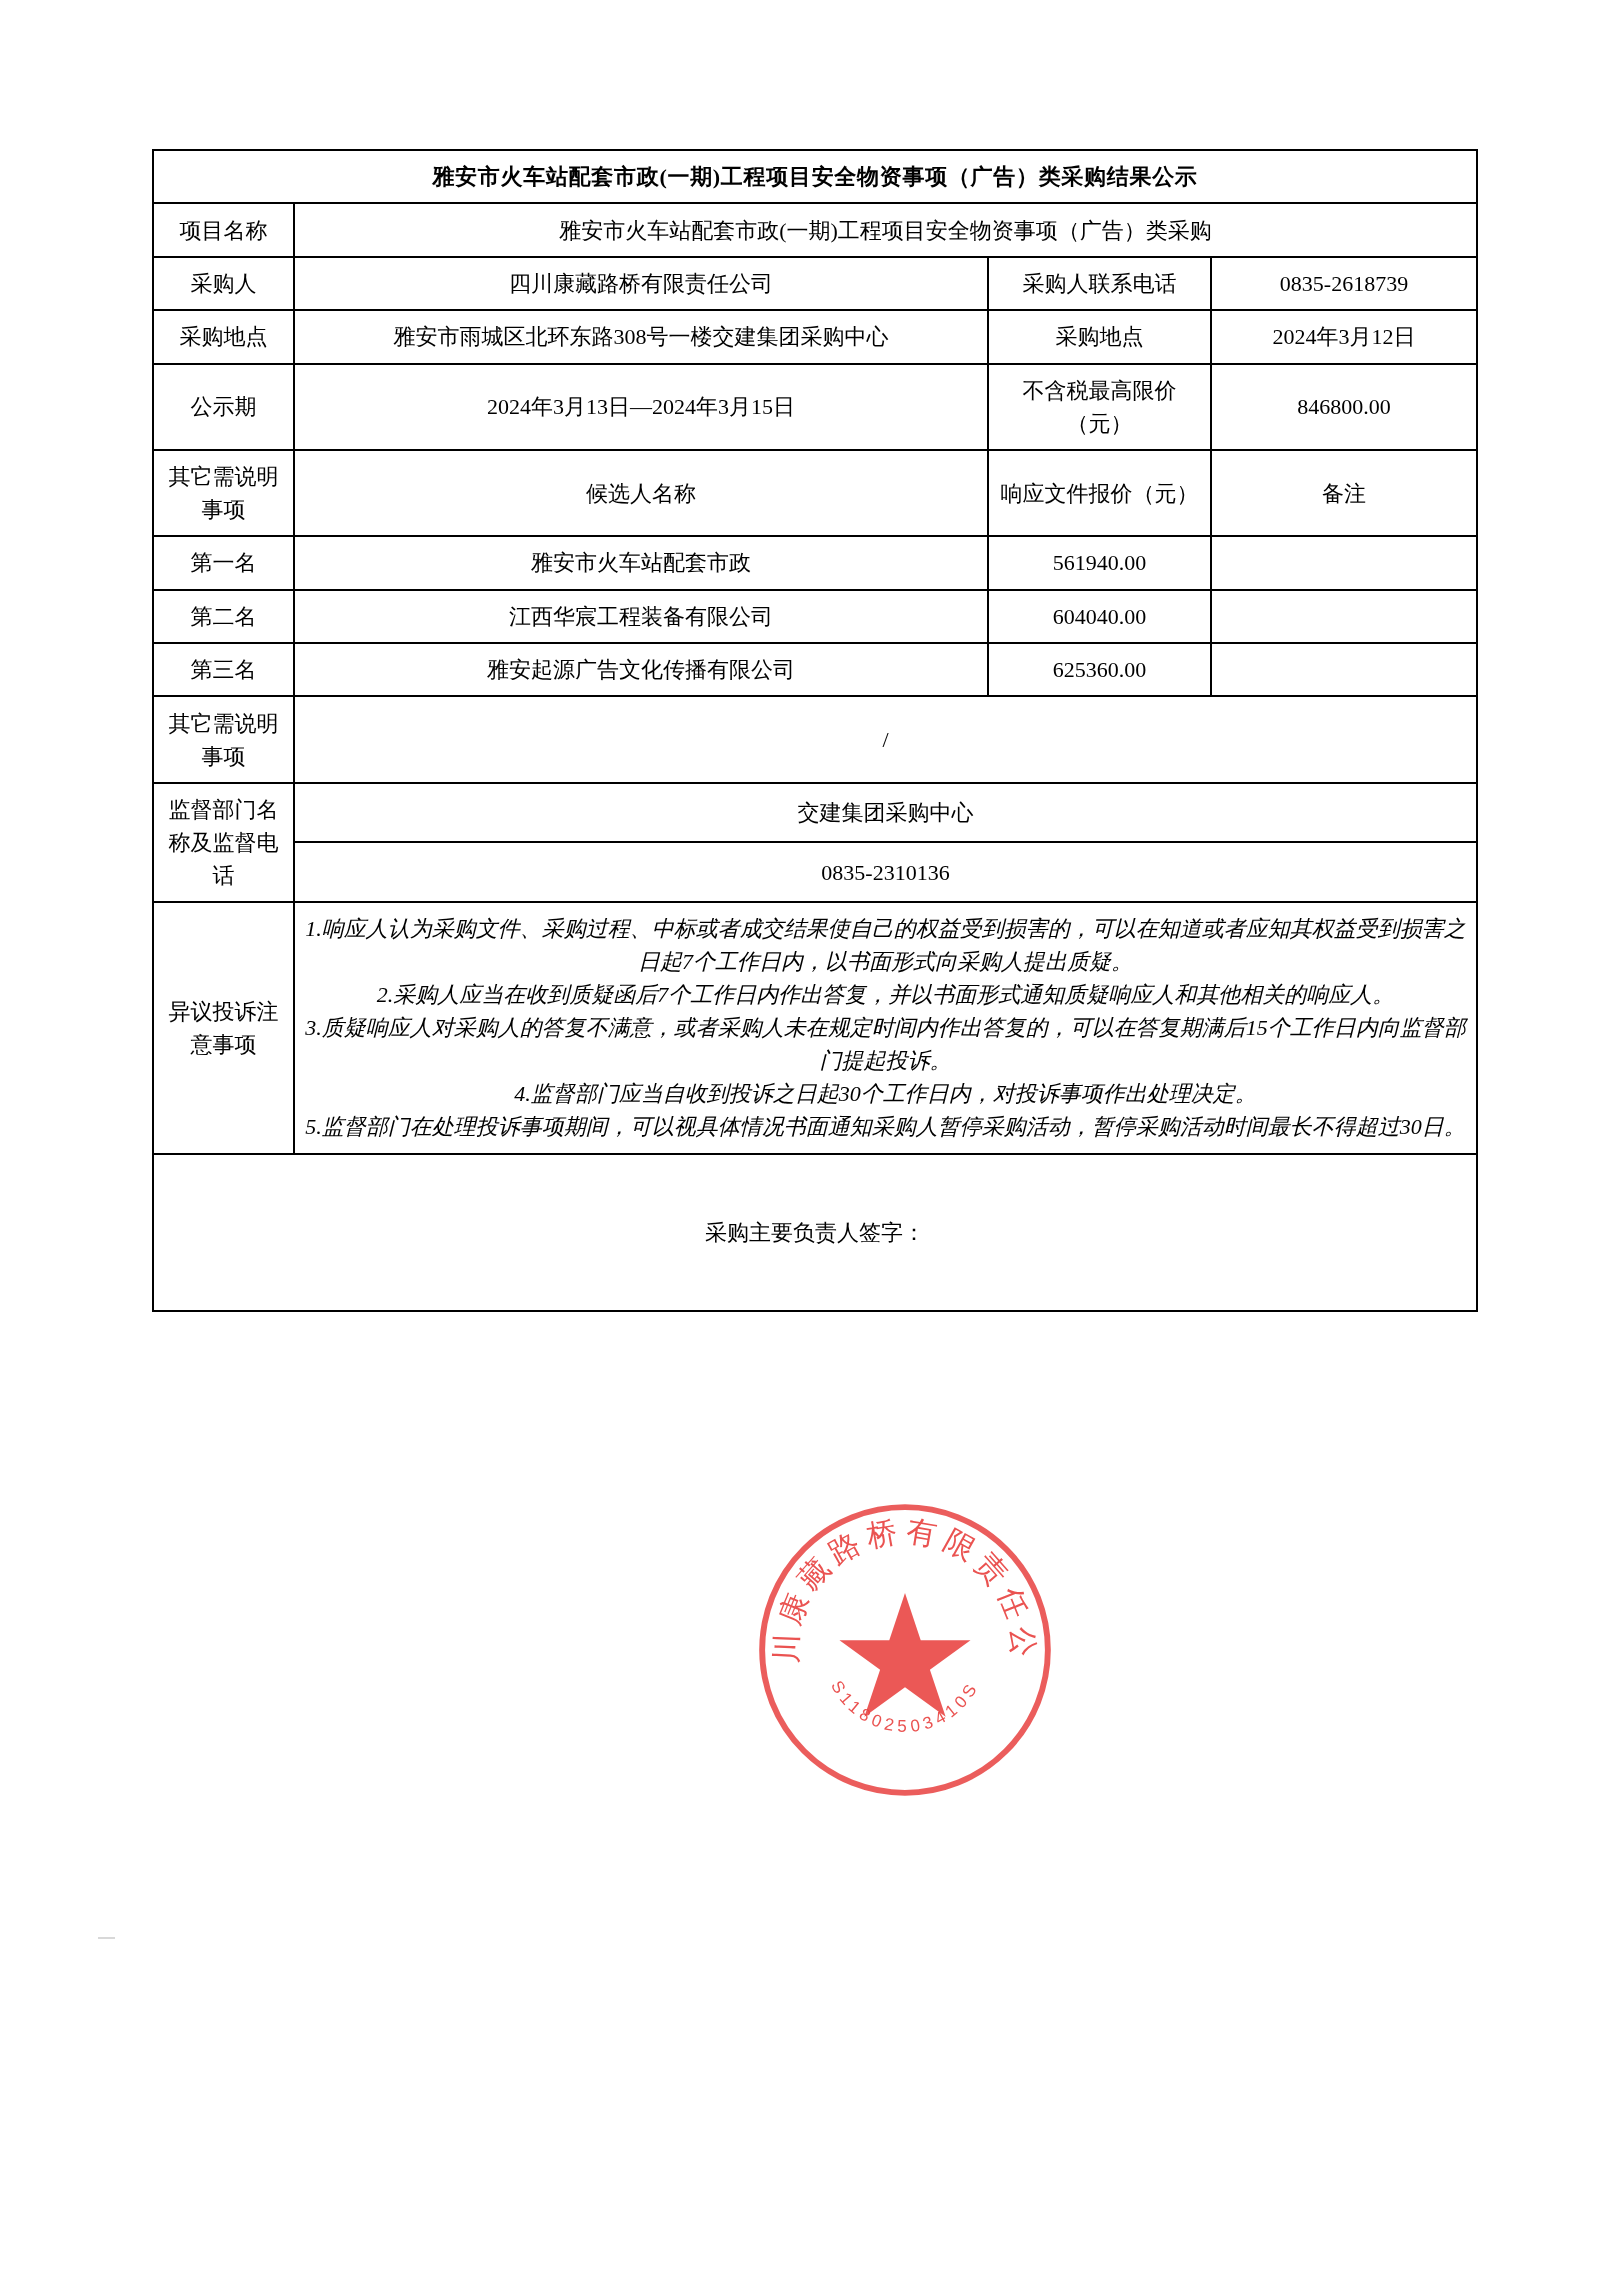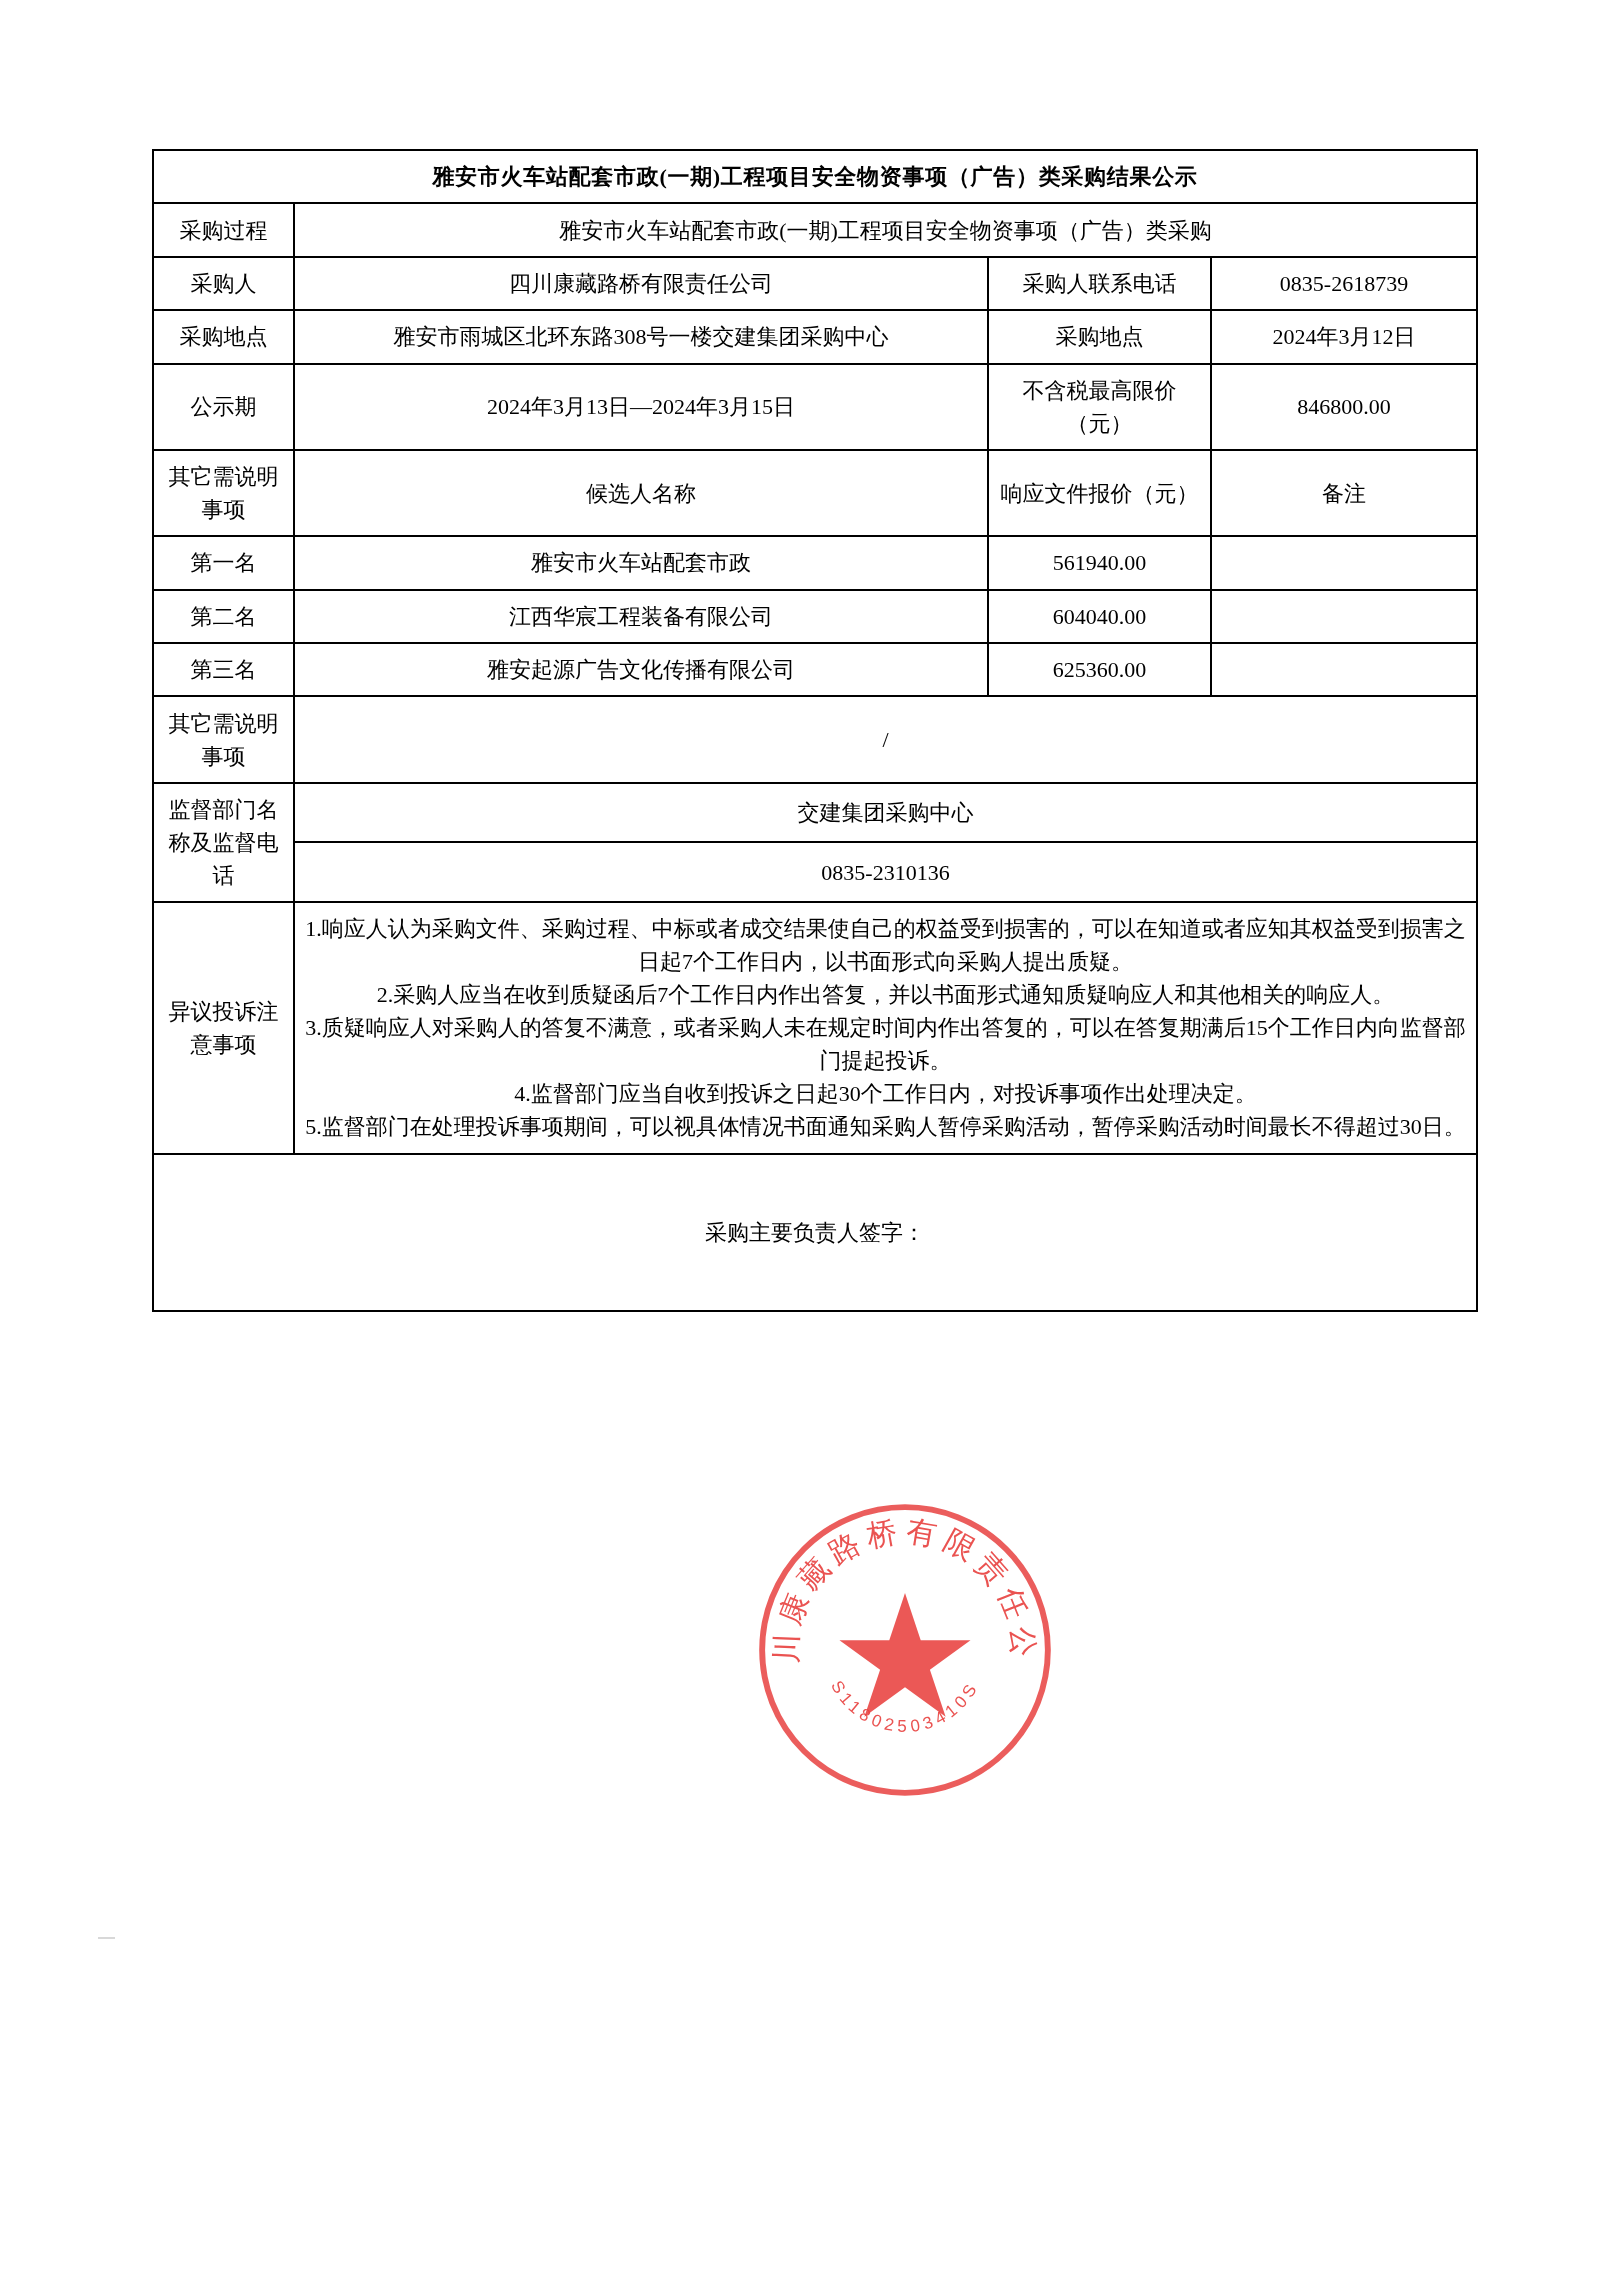--- a/index.html
+++ b/index.html
@@ -58,20 +58,21 @@
   }
   .notice-cell {
     text-align: left;
     font-size: 24px;
     line-height: 1.62;
     padding: 17px 18.3px 18.3px 19.6px;
   }
   .notice-cell p {
     margin: 0;
     text-indent: 0;
+    font-style: italic;
   }
   .sign-cell {
     text-align: left;
     font-size: 26px;
     padding: 31px 19.6px 73px 27.5px;
     height: 137px;
     vertical-align: top;
   }
   .slash {
     font-size: 25px;
@@ -106,21 +107,21 @@
       <col style="width:694px">
       <col style="width:223px">
       <col style="width:266px">
     </colgroup>
     <tbody>
       <tr>
         <td class="title-cell" colspan="4">雅安市火车站配套市政(一期)工程项目安全物资事项（广告）类采购结果公示</td>
       </tr>
 
       <tr>
-        <td class="label">采购过程</td>
+        <td class="label">项目名称</td>
         <td class="val" colspan="3">雅安市火车站配套市政(一期)工程项目安全物资事项（广告）类采购</td>
       </tr>
 
       <tr>
         <td class="label">采购人</td>
         <td class="val">四川康藏路桥有限责任公司</td>
         <td class="label">采购人联系电话</td>
         <td class="val">0835-2618739</td>
       </tr>
 

